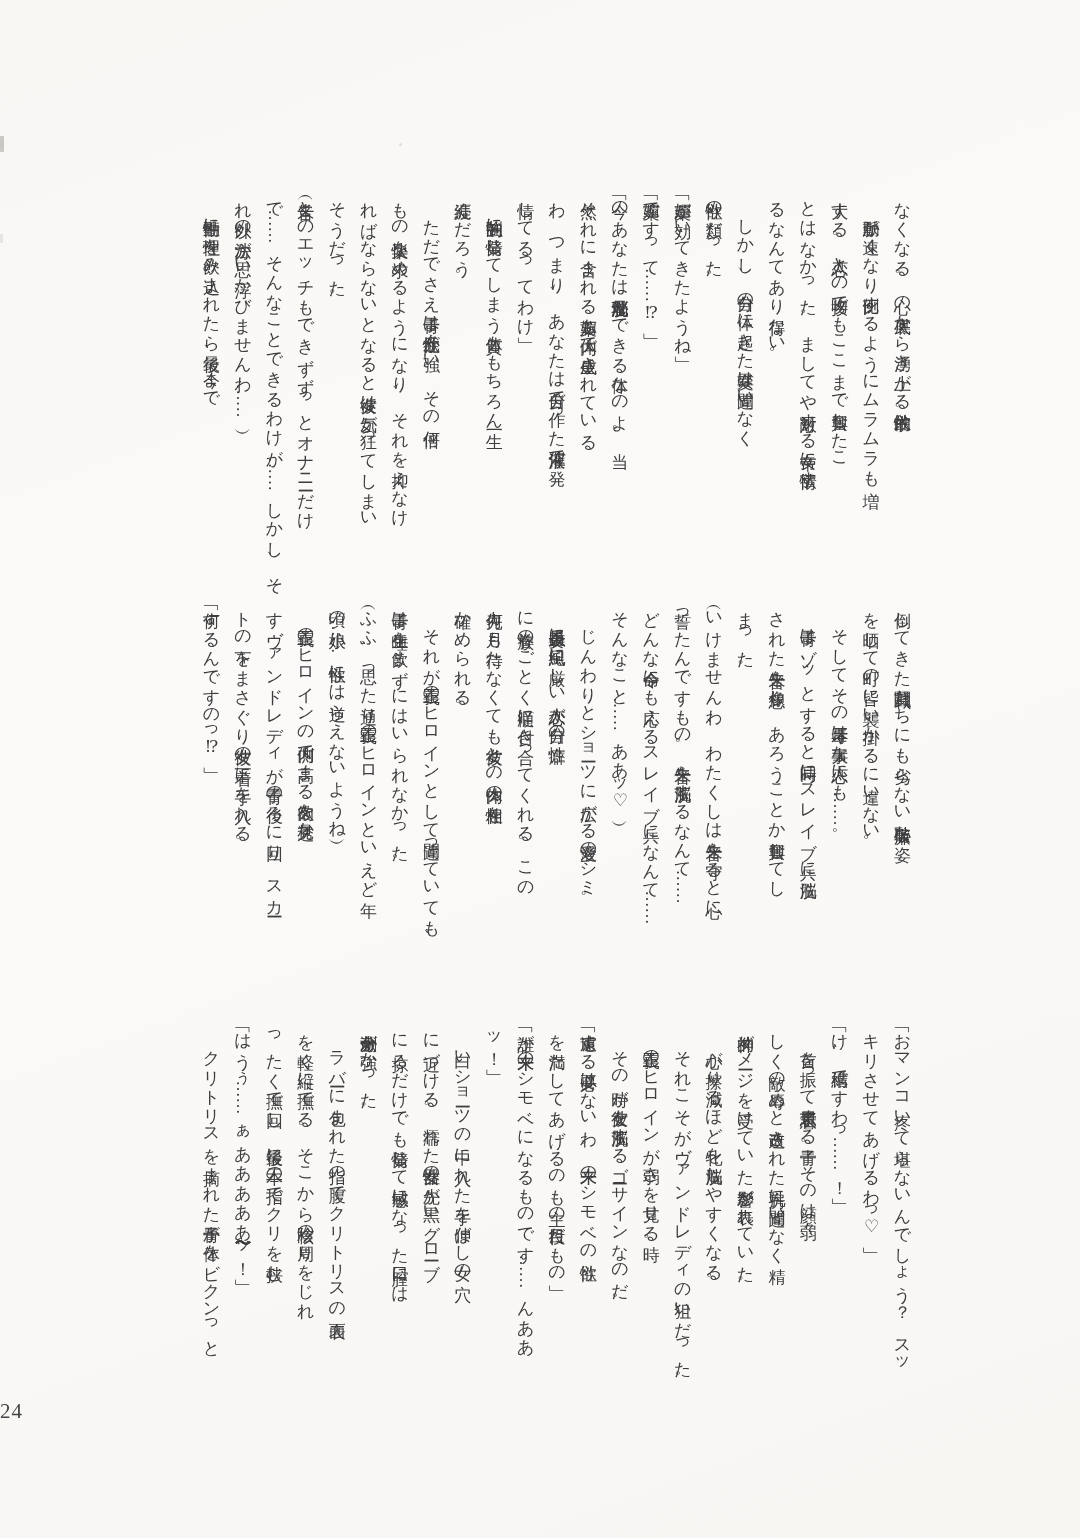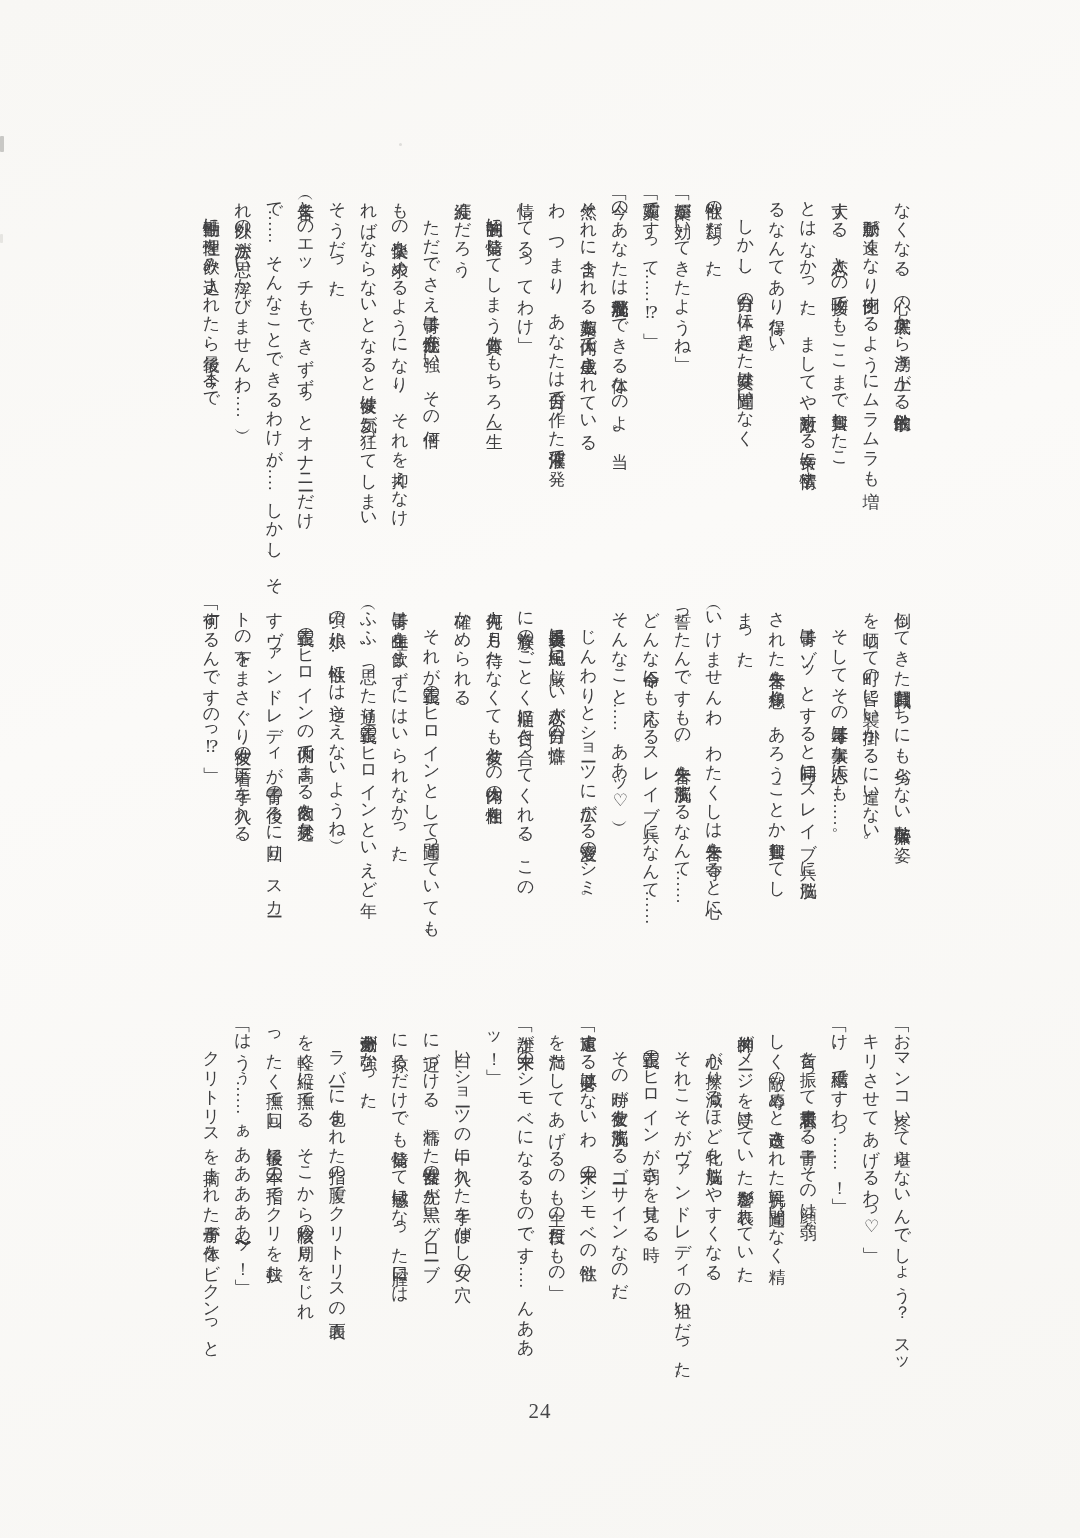--- a/index.html
+++ b/index.html
@@ -33,21 +33,20 @@
     text-indent: 0;
   }
   .line.indent {
     text-indent: 1em;
   }
   .page-number {
     position: absolute;
     top: 1399px;
     left: 0;
     width: 100%;
-    text-align: center;
     font-size: 21px;
     color: #454547;
     letter-spacing: 1px;
   }
   .artifact {
     position: absolute;
     background: #8f8e8c;
     pointer-events: none;
   }
   .artifact-1 { left: 0; top: 136px; width: 4px; height: 16px; opacity: 0.45; border-radius: 1px; }

